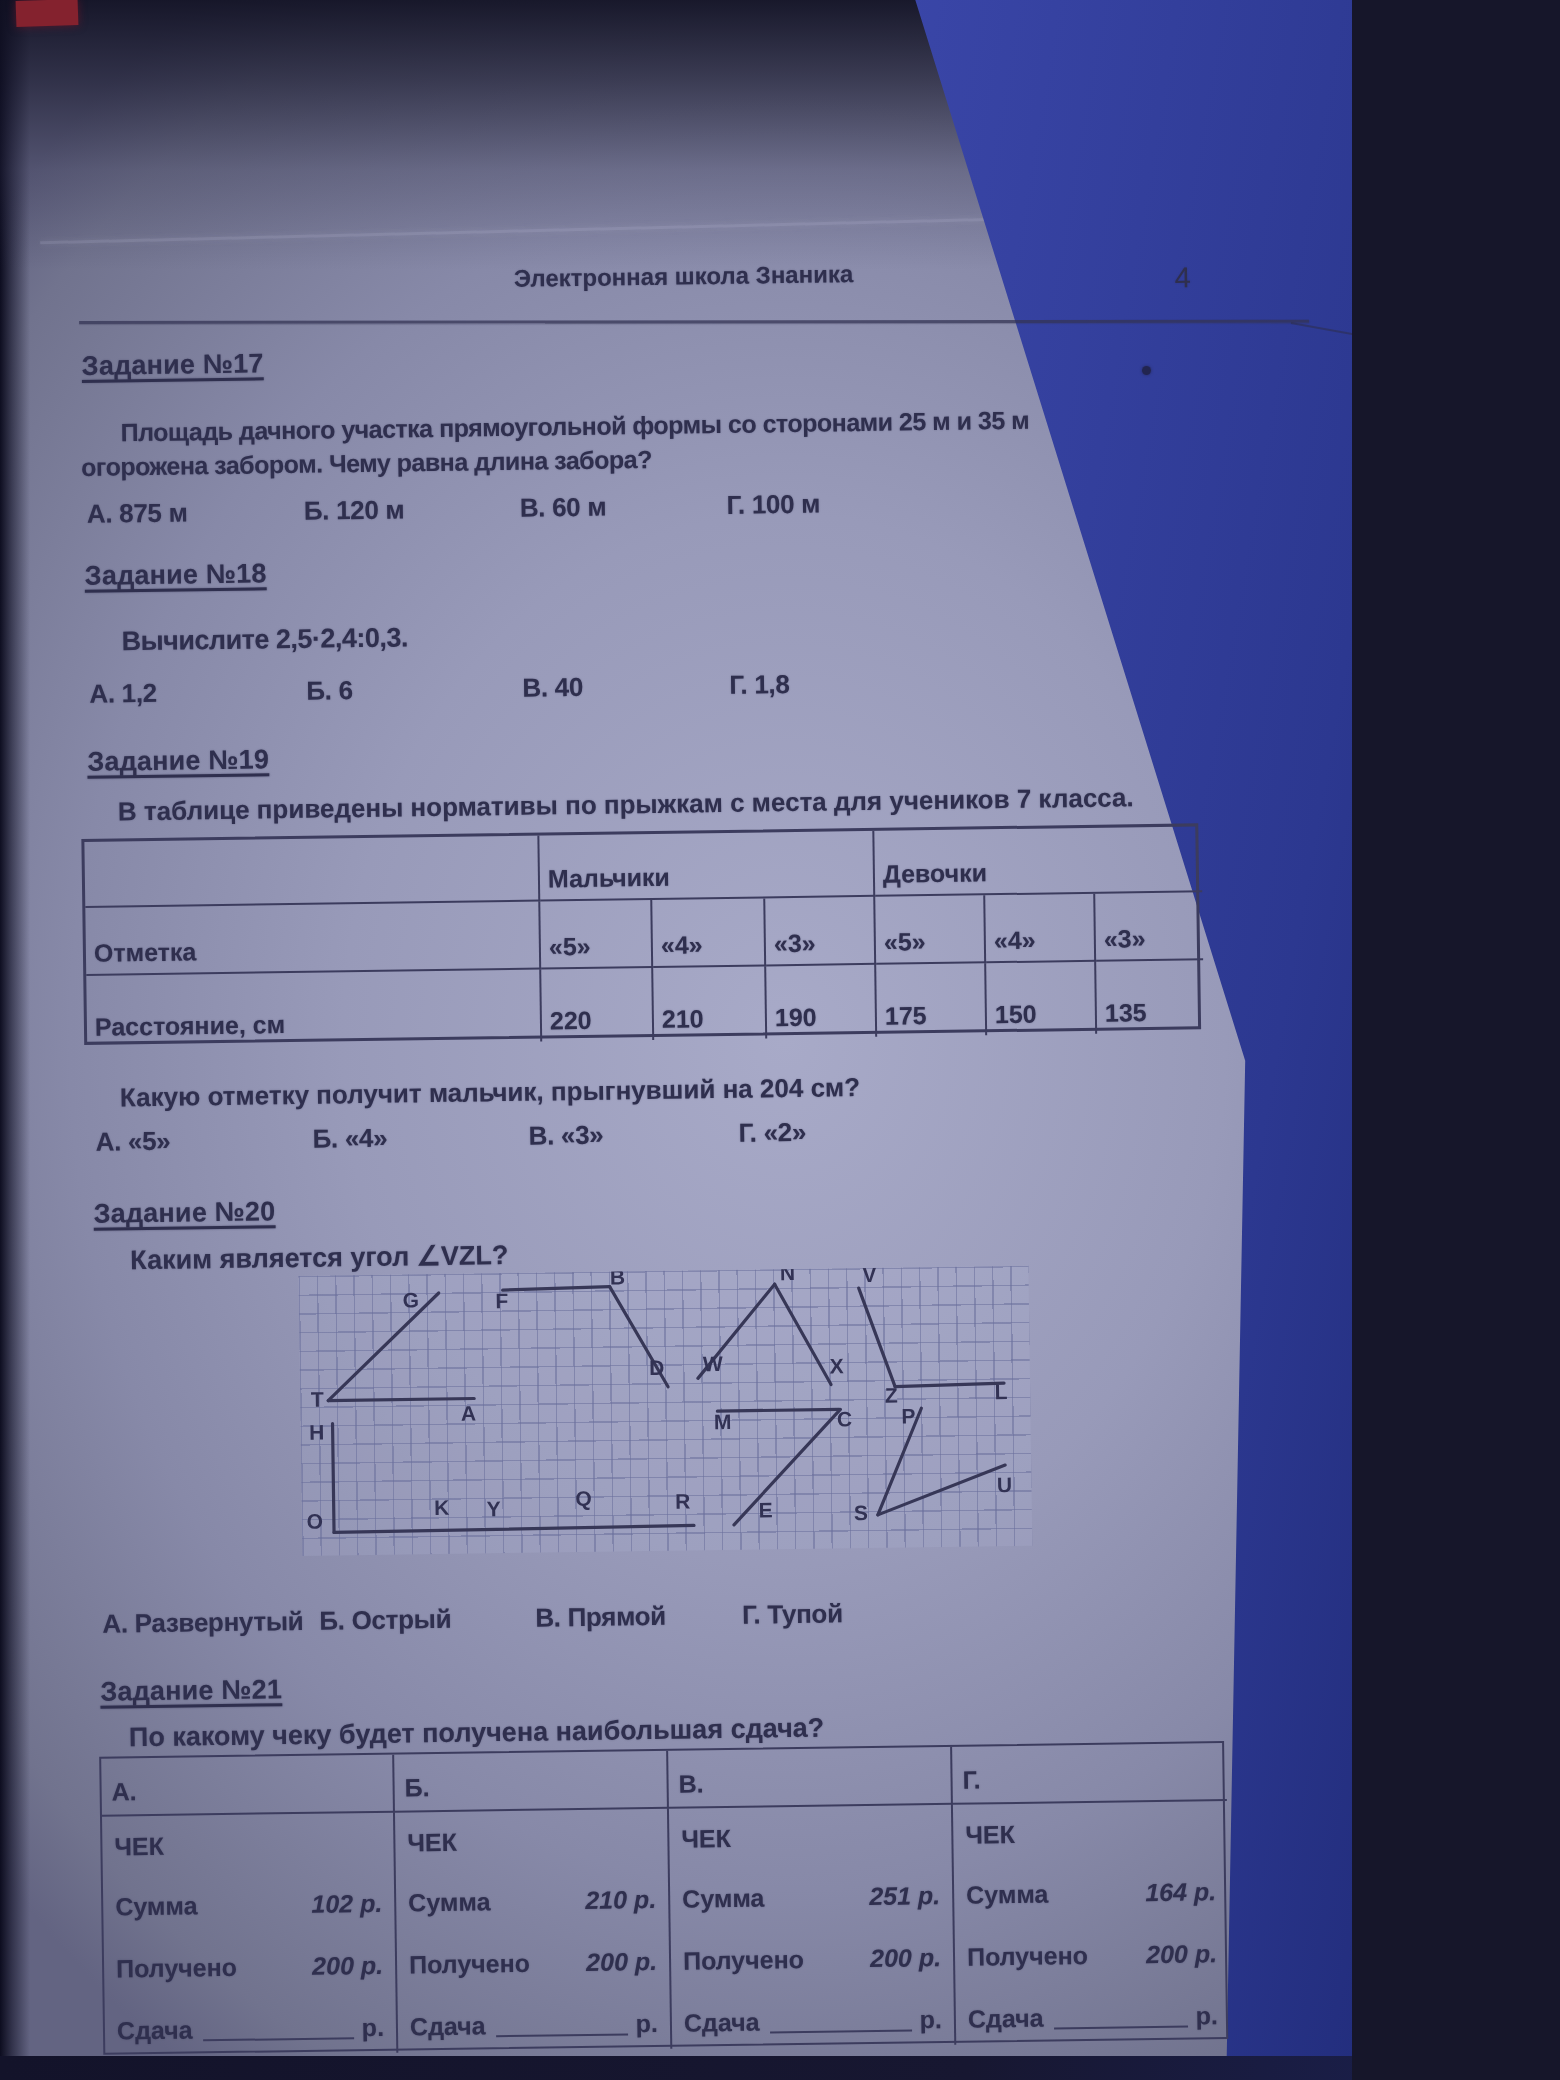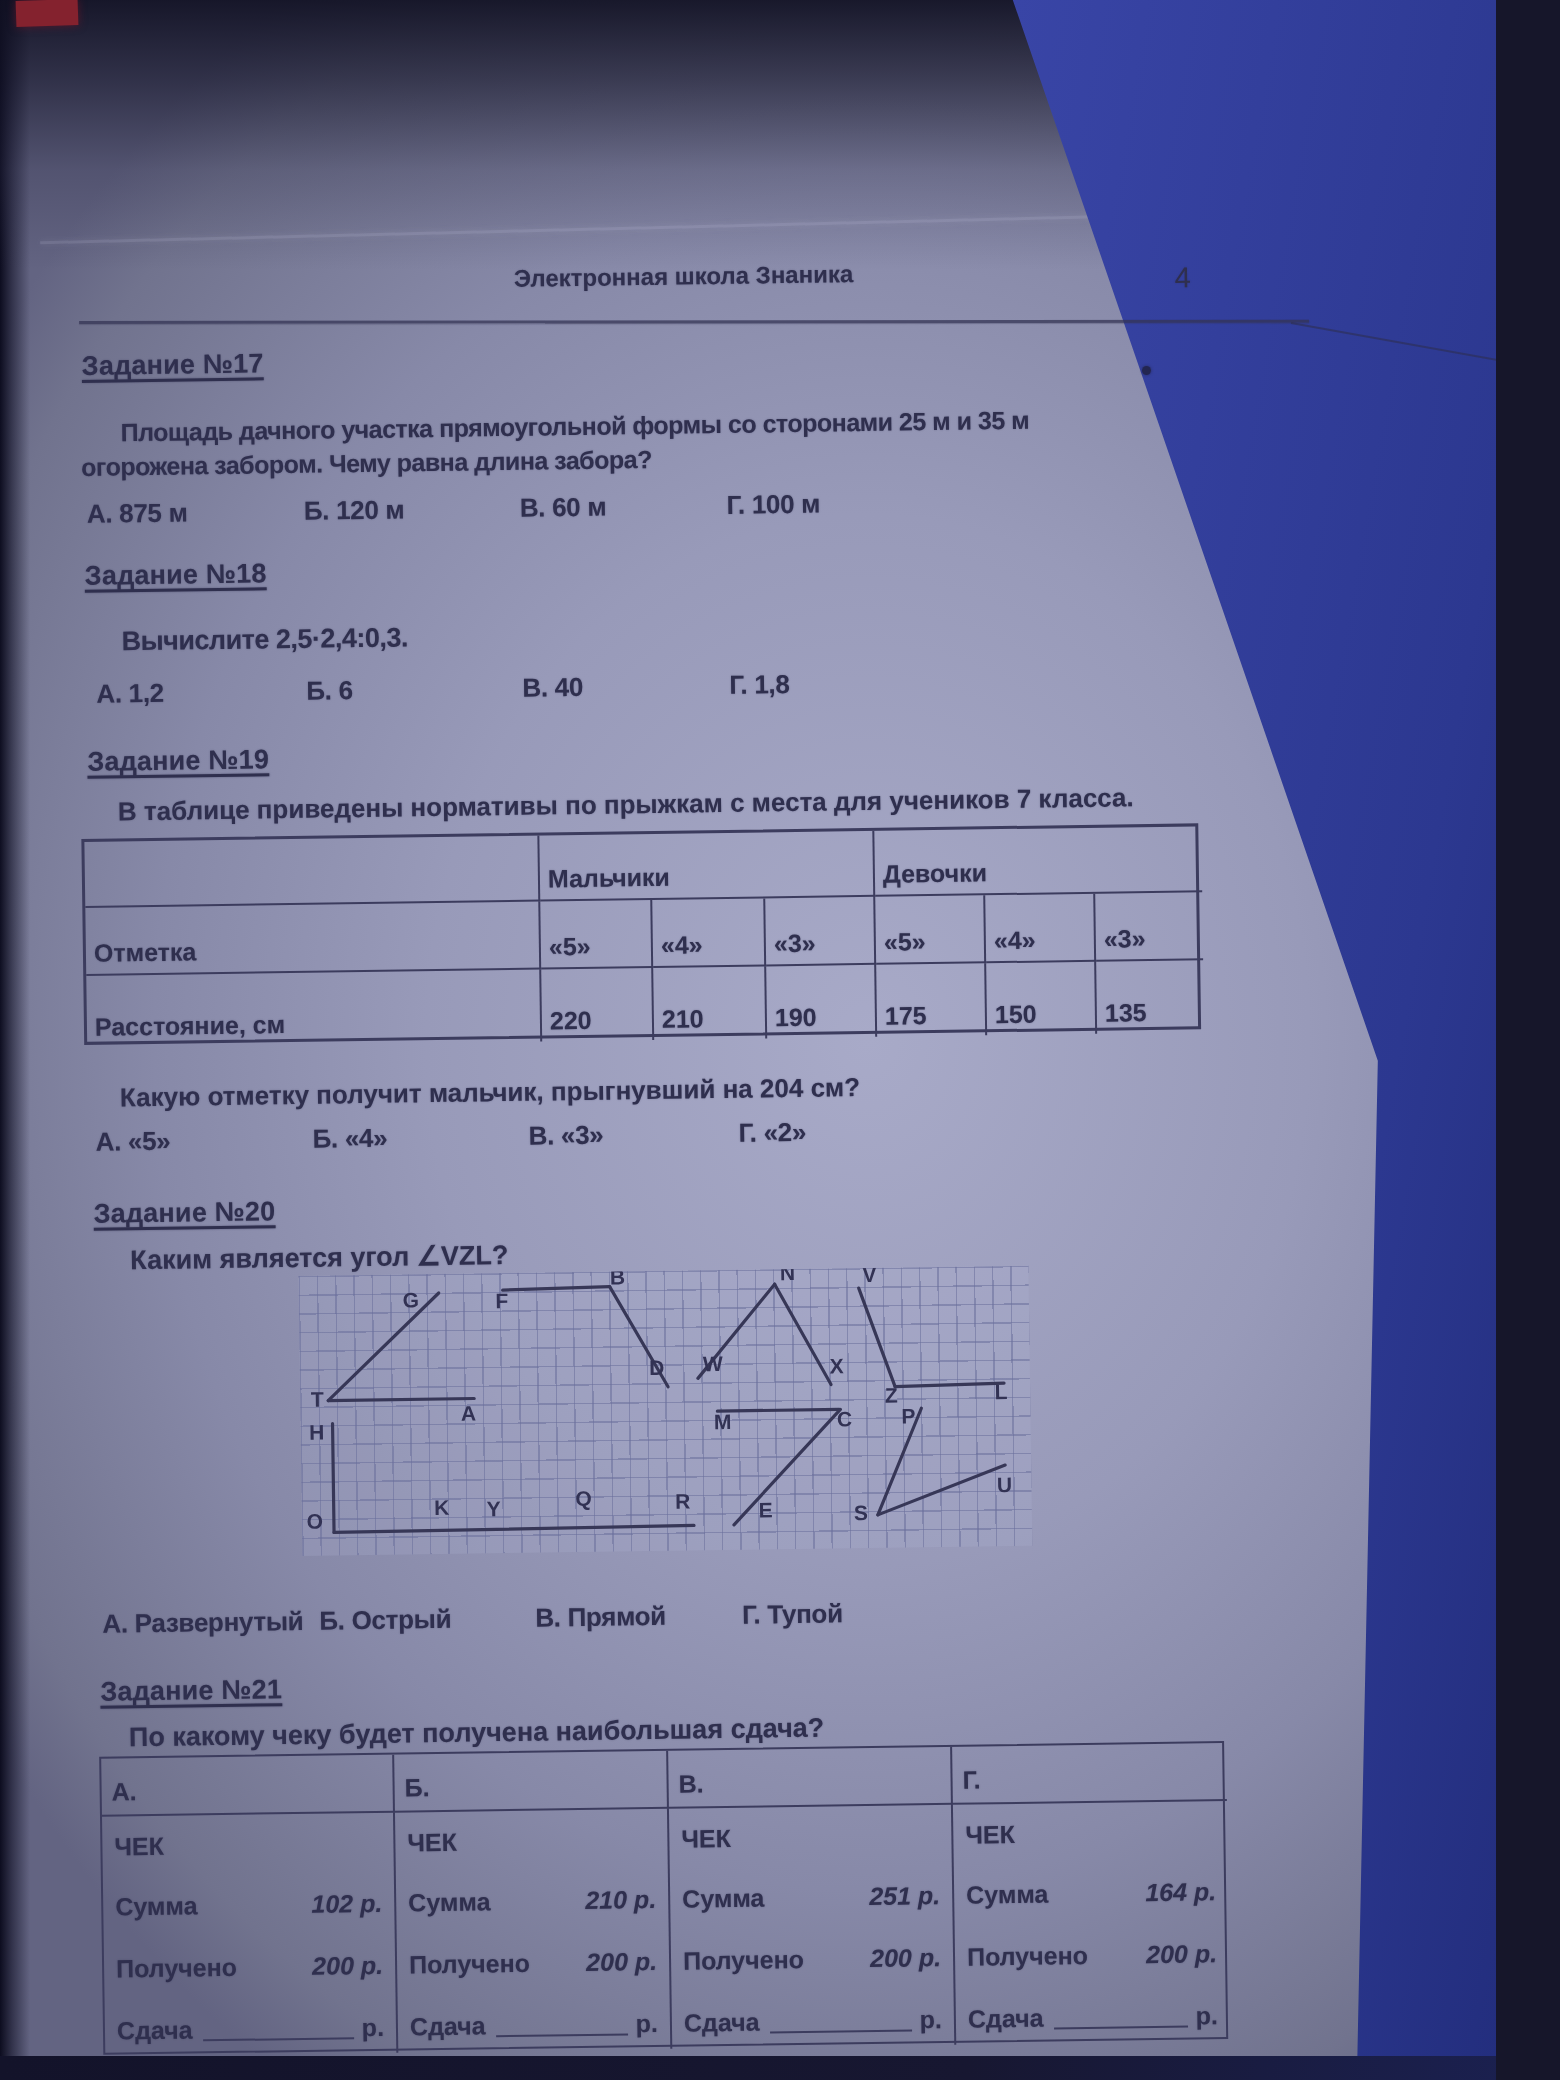--- a/index.html
+++ b/index.html
@@ -1,16 +1,16 @@
 <!DOCTYPE html>
 <html><head>
 <meta charset="utf-8">
 <style>
   html,body{margin:0;padding:0;background:#16162a;}
-  #canvas{position:relative;width:1496px;height:2080px;overflow:hidden;
+  #canvas{position:relative;width:1352px;height:2080px;overflow:hidden;
           font-family:"Liberation Sans",sans-serif;}
   .abs{position:absolute;}
   
   #paper{position:absolute;inset:0;z-index:1;
     background:
       linear-gradient(to bottom, rgba(16,16,34,.92) 0px, rgba(18,18,38,.62) 80px, rgba(40,40,66,.28) 170px, rgba(0,0,0,0) 270px),
       linear-gradient(to right, rgba(8,8,26,.95) 0px, rgba(10,10,30,.55) 12px, rgba(0,0,0,0) 30px),
       radial-gradient(1050px 1250px at 58% 50%, #a8aac8 0%, #989ab9 42%, #8789a8 68%, #71738e 92%, #636482 100%);
   }
   #crease{position:absolute;left:40px;top:228px;width:1080px;height:3px;z-index:2;
@@ -91,21 +91,21 @@
     <div class="abs ink ansrow" style="top:498px;">
       <span style="left:95px;">А. 875 м</span>
       <span style="left:312px;">Б. 120 м</span>
       <span style="left:528px;">В. 60 м</span>
       <span style="left:735px;">Г. 100 м</span>
     </div>
 
     <div class="abs ink task-title" style="left:92px;top:560px;">Задание №18</div>
     <div class="abs ink body-line" style="left:128px;top:626px;font-size:27px;">Вычислите 2,5·2,4:0,3.</div>
     <div class="abs ink ansrow" style="top:678px;">
-      <span style="left:102px;text-align:right;">А. 1,2</span>
+      <span style="left:95px;text-align:right;">А. 1,2</span>
       <span style="left:312px;">Б. 6</span>
       <span style="left:528px;">В. 40</span>
       <span style="left:735px;">Г. 1,8</span>
     </div>
 
     <div class="abs ink task-title" style="left:92px;top:746px;">Задание №19</div>
     <div class="abs ink body-line" style="left:122px;top:796px;font-size:26px;letter-spacing:0;">В таблице приведены нормативы по прыжкам с места для учеников 7 класса.</div>
 
     <div class="abs ink" id="table19">
       <div class="cell"></div>

